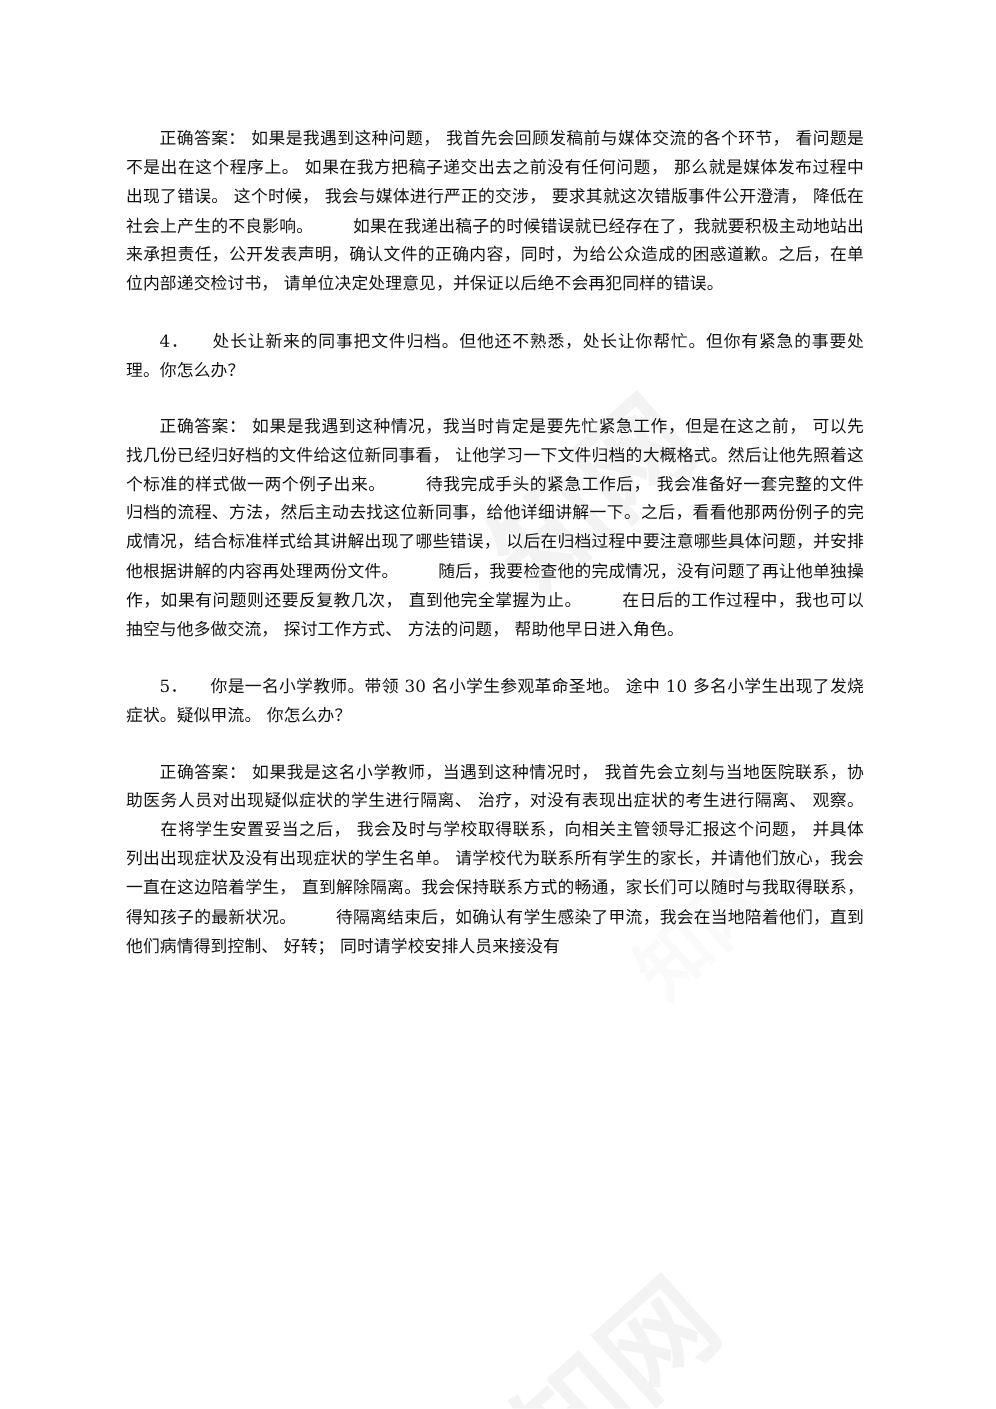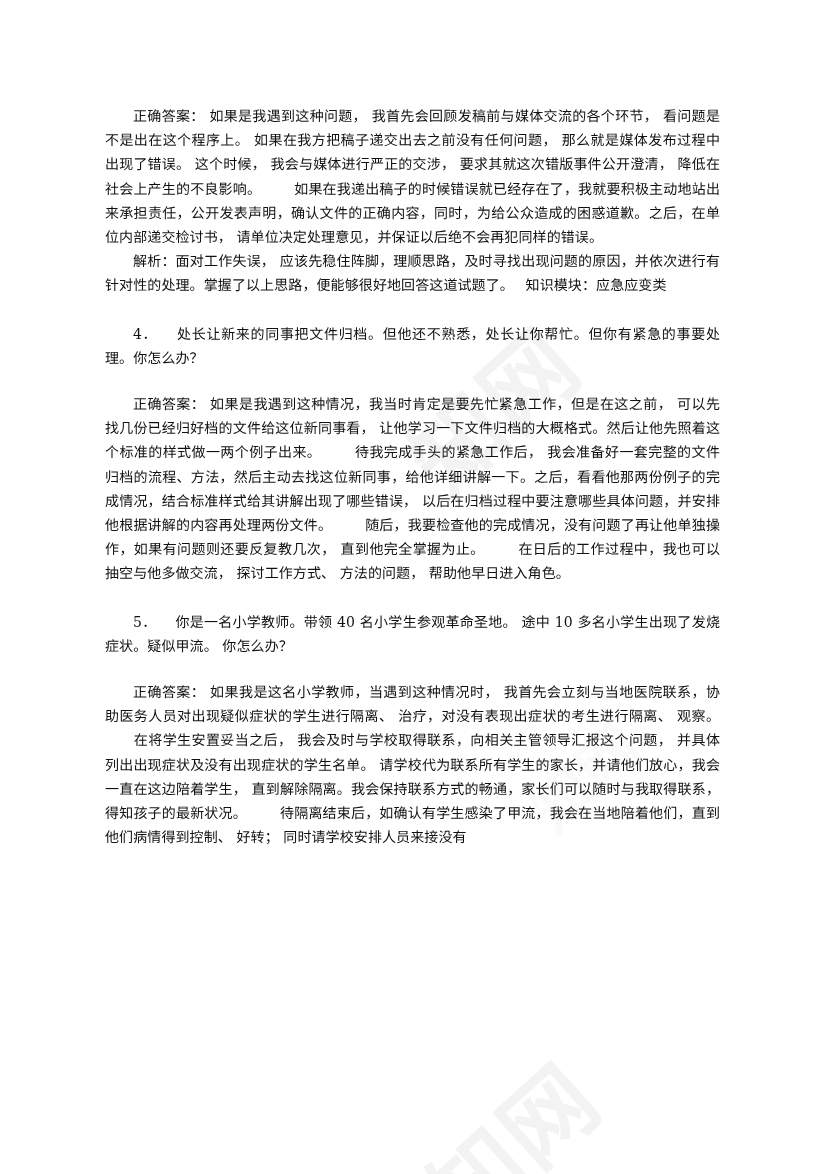--- a/index.html
+++ b/index.html
@@ -80,25 +80,24 @@
   <div class="watermark-layer">
     <div class="wm wm-a">知网</div>
     <div class="wm wm-c">知网</div>
     <div class="wm wm-b">知网</div>
   </div>
 
   <div class="content">
 
     <p class="indent">正确答案： 如果是我遇到这种问题， 我首先会回顾发稿前与媒体交流的各个环节， 看问题是不是出在这个程序上。 如果在我方把稿子递交出去之前没有任何问题， 那么就是媒体发布过程中出现了错误。 这个时候， 我会与媒体进行严正的交涉， 要求其就这次错版事件公开澄清， 降低在社会上产生的不良影响。 　　如果在我递出稿子的时候错误就已经存在了，我就要积极主动地站出来承担责任，公开发表声明，确认文件的正确内容，同时，为给公众造成的困惑道歉。之后，在单位内部递交检讨书， 请单位决定处理意见，并保证以后绝不会再犯同样的错误。</p>
 
-    <p class="indent">解析：面对工作失误， 应该先稳住阵脚，理顺思路，及时寻找出现问题的原因，并依次进行有针对性的处理。掌握了以上思路，便能够很好地回答这道试题了。　 知识模块：应急应变类</p>
 
     <p class="indent question">4． 　处长让新来的同事把文件归档。但他还不熟悉，处长让你帮忙。但你有紧急的事要处理。你怎么办？</p>
 
     <p class="indent answer-block">正确答案： 如果是我遇到这种情况，我当时肯定是要先忙紧急工作，但是在这之前， 可以先找几份已经归好档的文件给这位新同事看， 让他学习一下文件归档的大概格式。然后让他先照着这个标准的样式做一两个例子出来。 　　待我完成手头的紧急工作后， 我会准备好一套完整的文件归档的流程、方法，然后主动去找这位新同事，给他详细讲解一下。之后，看看他那两份例子的完成情况，结合标准样式给其讲解出现了哪些错误， 以后在归档过程中要注意哪些具体问题，并安排他根据讲解的内容再处理两份文件。 　　随后，我要检查他的完成情况，没有问题了再让他单独操作，如果有问题则还要反复教几次， 直到他完全掌握为止。 　　在日后的工作过程中，我也可以抽空与他多做交流， 探讨工作方式、 方法的问题， 帮助他早日进入角色。</p>
 
 
-    <p class="indent question">5． 　你是一名小学教师。带领 40 名小学生参观革命圣地。 途中 10 多名小学生出现了发烧症状。疑似甲流。 你怎么办？</p>
+    <p class="indent question">5． 　你是一名小学教师。带领 30 名小学生参观革命圣地。 途中 10 多名小学生出现了发烧症状。疑似甲流。 你怎么办？</p>
 
     <p class="indent answer-block">正确答案： 如果我是这名小学教师，当遇到这种情况时， 我首先会立刻与当地医院联系，协助医务人员对出现疑似症状的学生进行隔离、 治疗，对没有表现出症状的考生进行隔离、 观察。 　　在将学生安置妥当之后， 我会及时与学校取得联系，向相关主管领导汇报这个问题， 并具体列出出现症状及没有出现症状的学生名单。 请学校代为联系所有学生的家长，并请他们放心，我会一直在这边陪着学生， 直到解除隔离。我会保持联系方式的畅通，家长们可以随时与我取得联系，得知孩子的最新状况。 　　待隔离结束后，如确认有学生感染了甲流，我会在当地陪着他们，直到他们病情得到控制、 好转； 同时请学校安排人员来接没有</p>
 
   </div>
 </div>
 
 </body></html>

